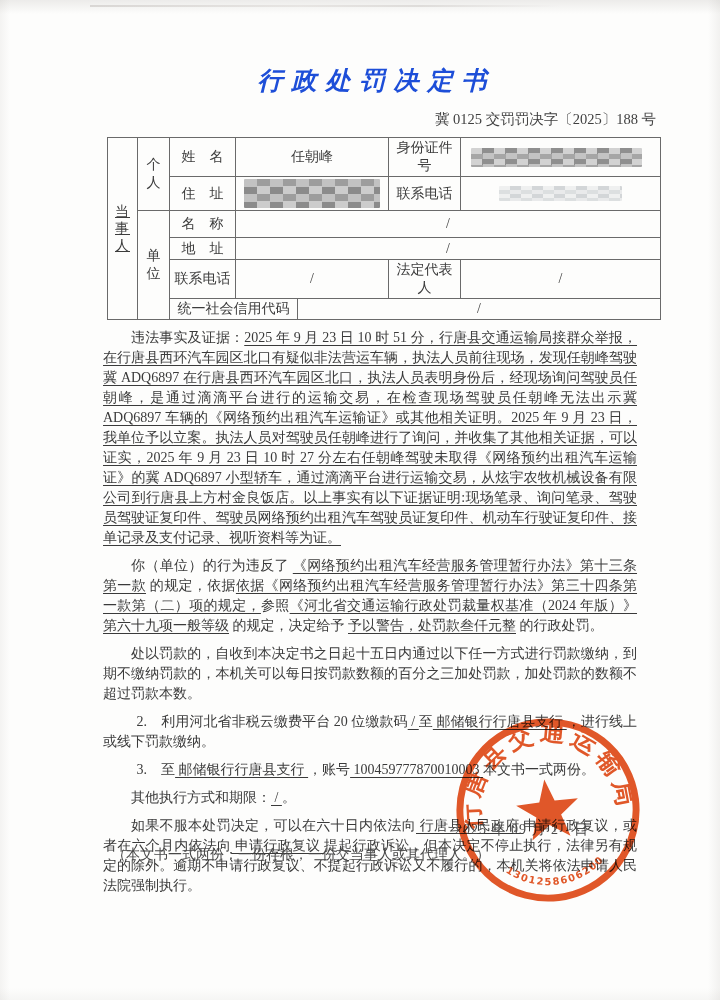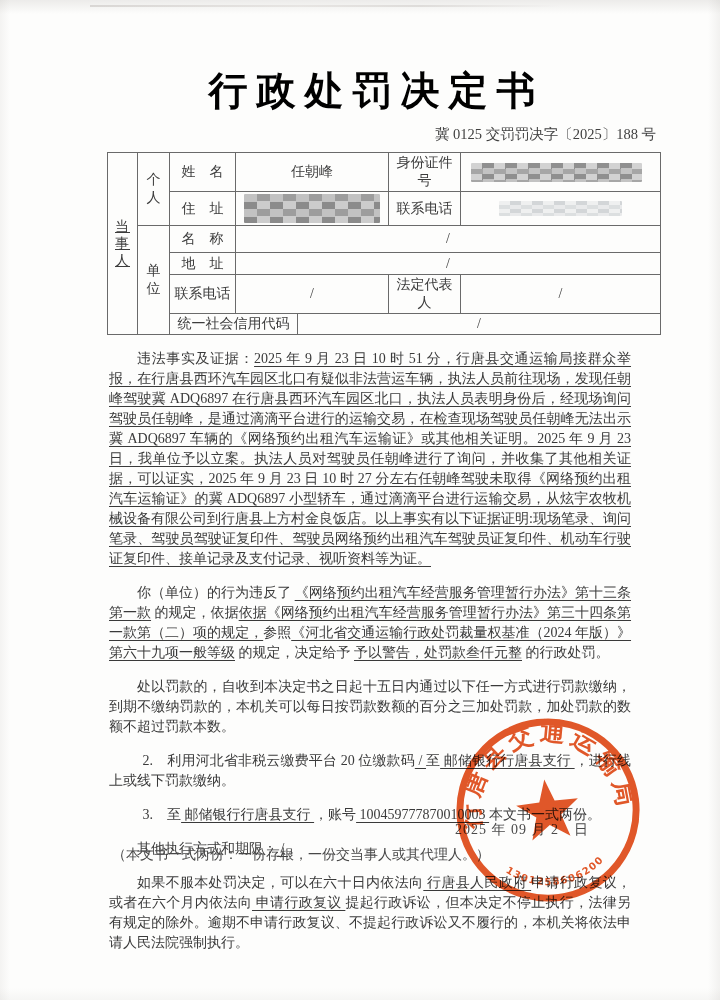--- a/index.html
+++ b/index.html
@@ -7,40 +7,40 @@
   .page{position:relative;width:720px;height:1000px;background:#fdfdfc;overflow:hidden;color:#3a3a3a;}
   .vignette{position:absolute;inset:0;pointer-events:none;
     background:
       linear-gradient(180deg, rgba(160,155,150,.18) 0px, rgba(160,155,150,0) 14px),
       linear-gradient(90deg, rgba(160,155,150,.10) 0px, rgba(160,155,150,0) 10px),
       linear-gradient(270deg, rgba(160,155,150,.12) 0px, rgba(160,155,150,0) 12px),
       linear-gradient(0deg, rgba(160,155,150,.08) 0px, rgba(160,155,150,0) 12px);}
   .scanline{position:absolute;top:5px;left:90px;width:470px;height:2px;opacity:.45;
     background:linear-gradient(90deg, #b9b4b0, #d8d4d0 45%, #c4c0bc 70%, transparent);}
   .content{position:absolute;left:95px;top:0;width:563px;}
-  .title{margin-top:64px;text-align:center;font-size:39px;font-weight:bold;letter-spacing:9px;color:#000000;}
-  .docnum{margin-top:7px;text-align:right;font-size:14.5px;color:#3f3f3f;padding-right:2px;}
+  .title{margin-top:64px;text-align:center;font-size:25px;font-weight:bold;letter-spacing:9px;color:#1d4ed8;font-style:italic;}
+  .docnum{margin-top:13px;text-align:right;font-size:14.5px;color:#3f3f3f;padding-right:2px;}
 
   table.party{border-collapse:collapse;margin-top:8px;margin-left:12px;width:553px;table-layout:fixed;}
   table.party td{border:1px solid #6a6a6a;font-size:14px;color:#3c3c3c;padding:1px 4px;text-align:center;vertical-align:middle;overflow:hidden;}
   td.vhead{width:30px;line-height:17px;letter-spacing:1px;text-decoration:underline;}
   td.lbl{text-align:center;}
   .mosaic{border-radius:1px;}
   .m-id{height:19px;margin:1px 14px 1px 6px;
     background:conic-gradient(from 0deg,#8f8f8f 25%,#c3c3c3 0 50%,#a6a6a6 0 75%,#d2d2d2 0);
     background-size:23px 11px;}
   .m-addr{height:29px;margin:1px 4px;
     background:conic-gradient(from 0deg,#9d9d9d 25%,#cccccc 0 50%,#8b8b8b 0 75%,#c2c2c2 0);
     background-size:26px 15px;}
   .m-phone{height:15px;margin:1px 34px;
     background:conic-gradient(from 0deg,#d3d6d8 25%,#e9eaeb 0 50%,#dcdfe0 0 75%,#eff0f0 0);
     background-size:22px 8px;}
 
   .body{margin-top:6px;width:550px;font-size:14px;line-height:20px;text-align:justify;color:#3a3a3a;}
-  .body p{margin:14px;text-indent:2em;}
+  .body p{margin:8px;text-indent:2em;}
   .body p.li{text-indent:2.4em;}
   span.u{text-decoration:underline;text-underline-offset:3px;text-decoration-thickness:1px;}
 
   .dateline{position:absolute;left:455px;top:821px;font-size:14px;color:#4a4a4a;letter-spacing:1px;}
   .footnote{position:absolute;left:112px;top:846px;font-size:14px;color:#474747;}
 
   .seal{position:absolute;left:449px;top:711px;width:198px;height:198px;
     mix-blend-mode:multiply;opacity:.92;transform:rotate(-7deg);}
 </style>
 </head>

